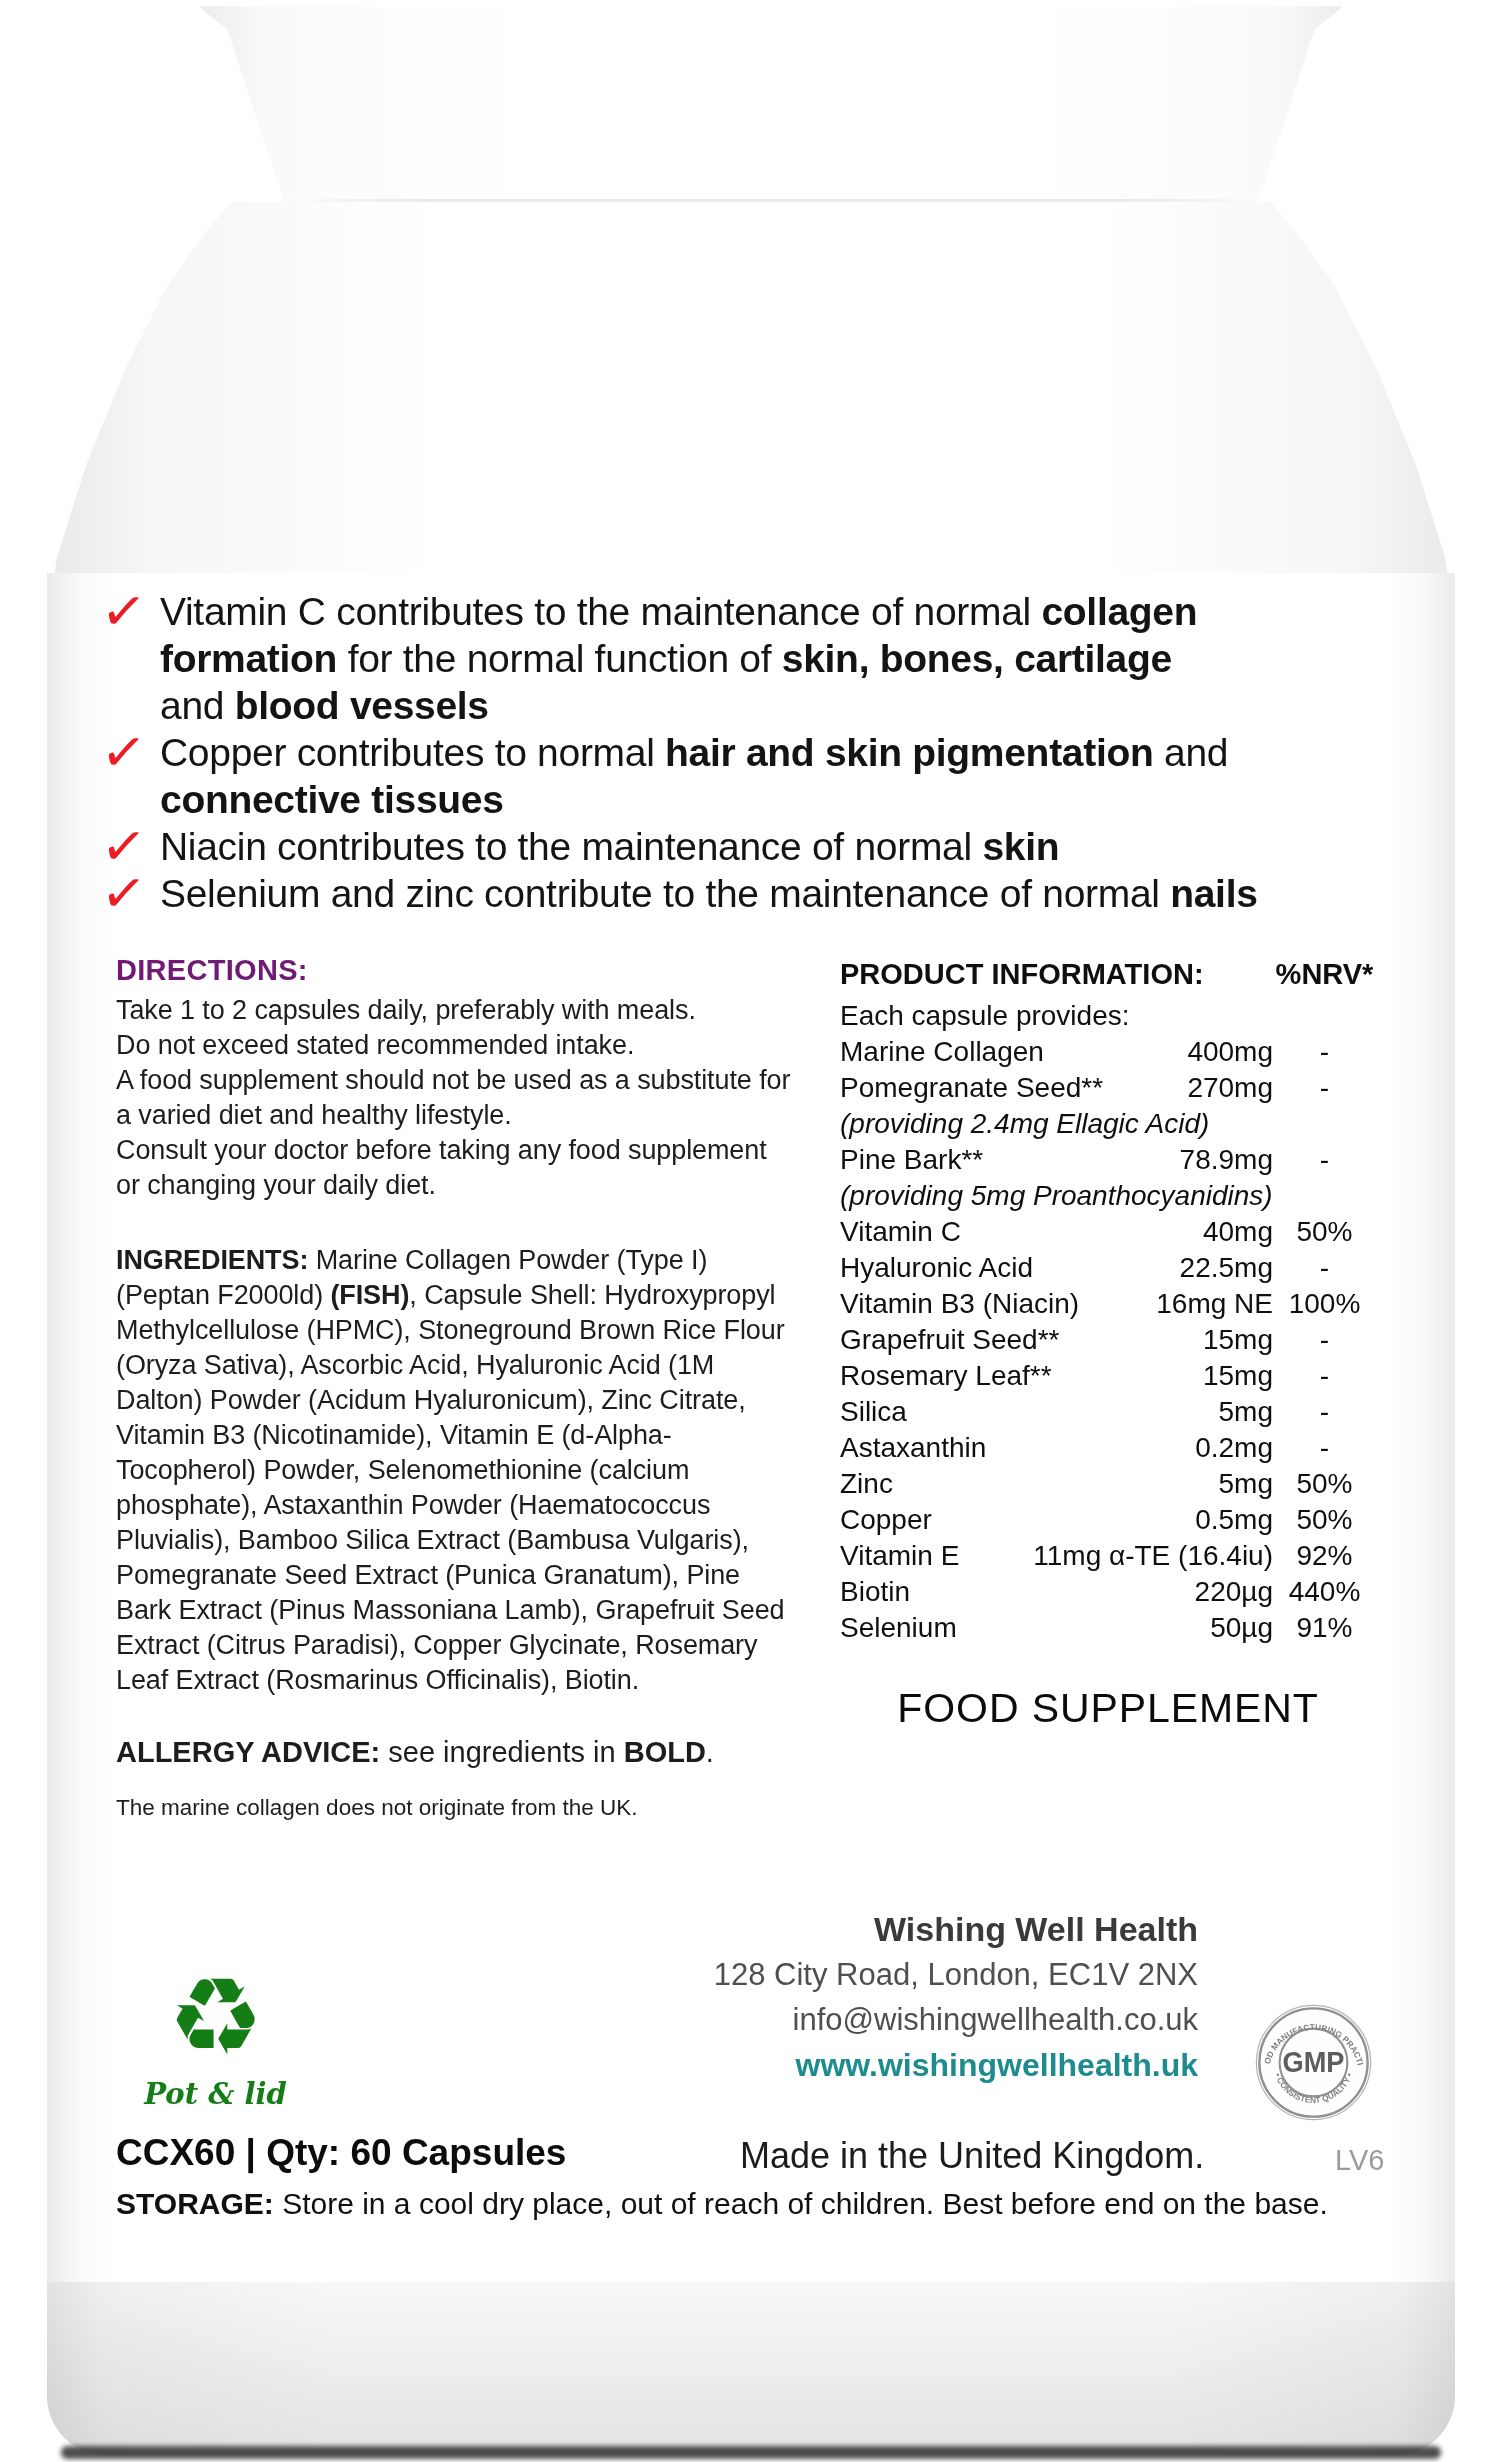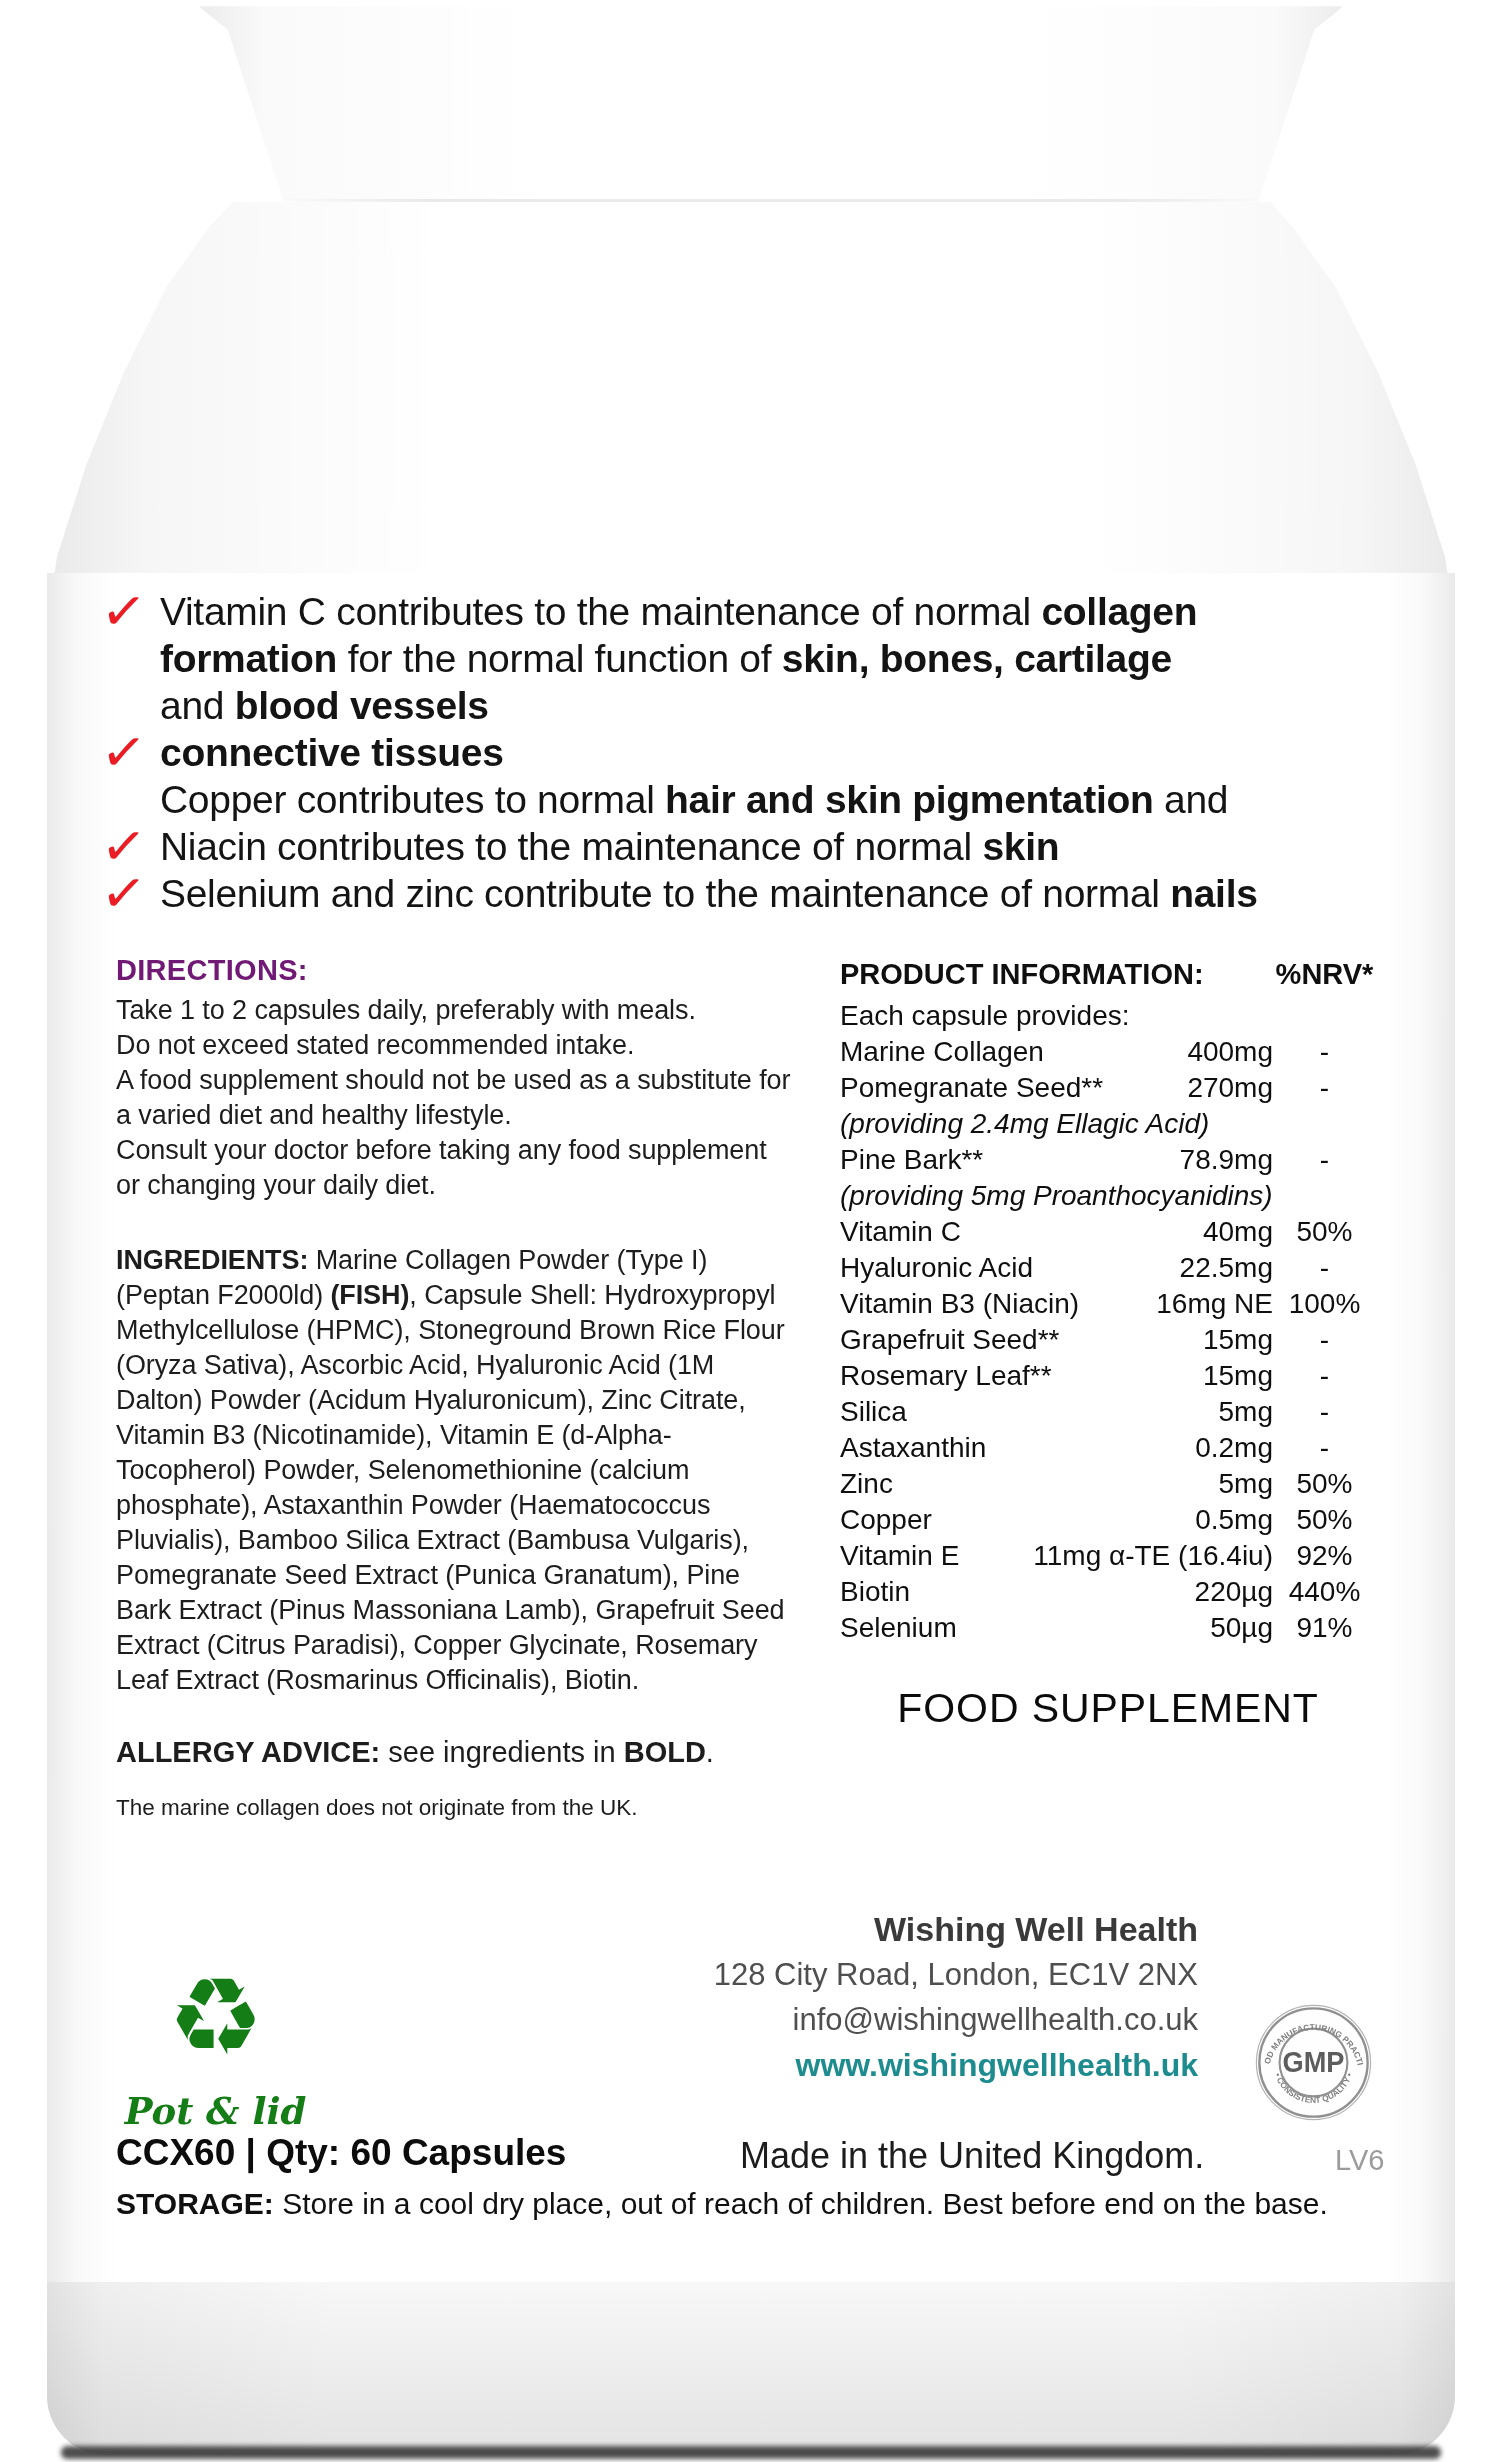--- a/index.html
+++ b/index.html
@@ -56,22 +56,22 @@
   .food{margin-top:39px;text-align:center;font-size:41px;letter-spacing:0.9px;color:#0b0b0b;}
 
   
   .footer-center{position:absolute;left:324px;top:1909px;width:874px;text-align:right;}
   .fc-company{font-size:34px;line-height:41px;color:#3a3a3a;font-weight:700;}
   .fc-line{font-size:31px;line-height:40px;color:#4f4f4f;margin-top:5px;}
   .fc-web{font-size:32px;line-height:40px;font-weight:700;margin-top:5px;}
 
   .recycle{position:absolute;left:122px;top:1962px;width:187px;text-align:center;}
   .recycle-icon{font-size:107px;line-height:111px;font-family:"DejaVu Sans",sans-serif;}
-  .recycle-label{font-size:37px;font-style:italic;font-weight:700;
-                 font-family:"DejaVu Serif",serif;margin-top:16px;}
+  .recycle-label{font-size:29px;font-style:italic;font-weight:700;
+                 font-family:"DejaVu Serif",serif;margin-top:4px;}
 
   .gmp{position:absolute;left:1254px;top:2003px;width:119px;height:119px;}
 
   
   .bottom-sku{position:absolute;left:116px;top:2132px;font-size:37px;font-weight:700;color:#0c0c0c;}
   .bottom-made{position:absolute;left:740px;top:2135px;font-size:36px;color:#1c1c1c;}
   .bottom-code{position:absolute;left:1335px;top:2144px;font-size:29px;color:#9b9b9b;}
   .storage{position:absolute;left:116px;top:2186px;width:1339px;font-size:30px;line-height:36px;color:#101010;}
 </style>
 </head>
@@ -87,22 +87,22 @@
 
   <div class="claims" style="color:#141414;">
     <div class="claim">
       <span class="check" style="color:#ec1c24;">✓</span>
       <div><span>Vitamin C contributes to the maintenance of normal </span><span class="b">collagen</span></div>
       <div><span class="b">formation</span><span> for the normal function of </span><span class="b">skin, bones, cartilage</span></div>
       <div><span>and </span><span class="b">blood vessels</span></div>
     </div>
     <div class="claim">
       <span class="check" style="color:#ec1c24;">✓</span>
+      <div><span>Copper contributes to normal </span><span class="b">hair and skin pigmentation</span><span> and</span></div>
       <div><span class="b">connective tissues</span></div>
-      <div><span>Copper contributes to normal </span><span class="b">hair and skin pigmentation</span><span> and</span></div>
     </div>
     <div class="claim">
       <span class="check" style="color:#ec1c24;">✓</span>
       <div><span>Niacin contributes to the maintenance of normal </span><span class="b">skin</span></div>
     </div>
     <div class="claim">
       <span class="check" style="color:#ec1c24;">✓</span>
       <div><span>Selenium and zinc contribute to the maintenance of normal </span><span class="b">nails</span></div>
     </div>
   </div>

